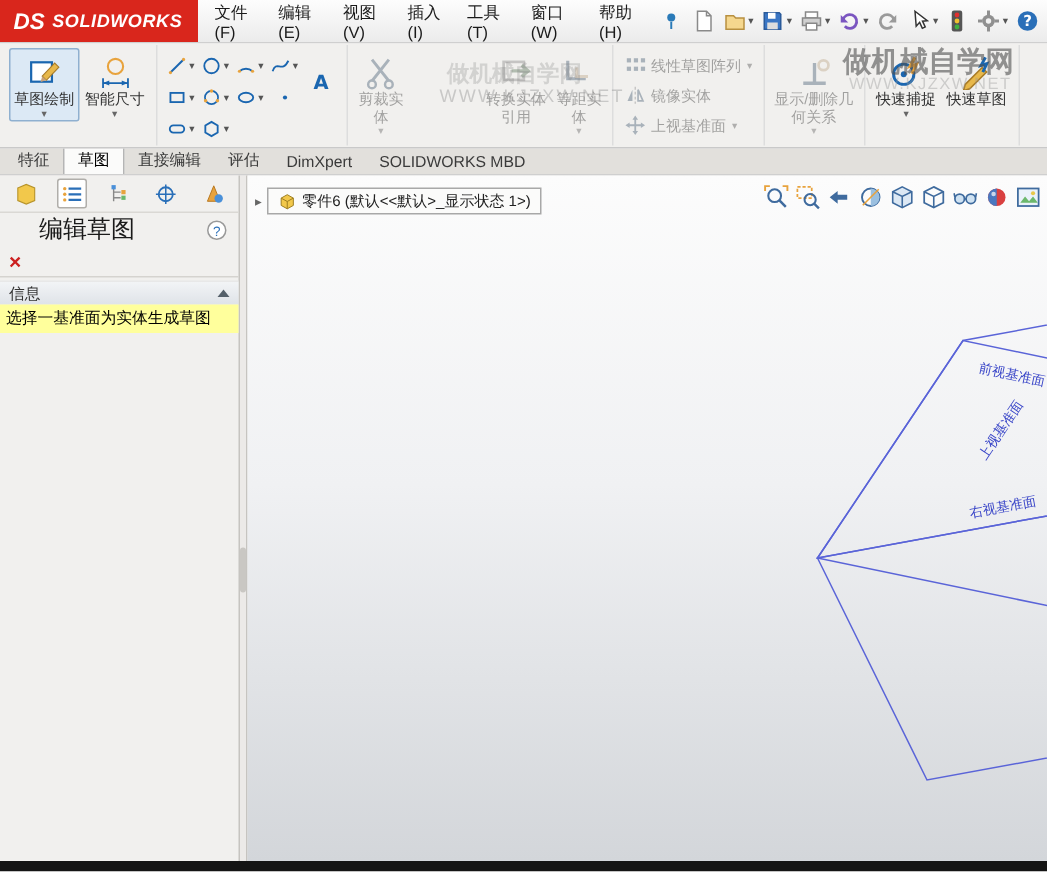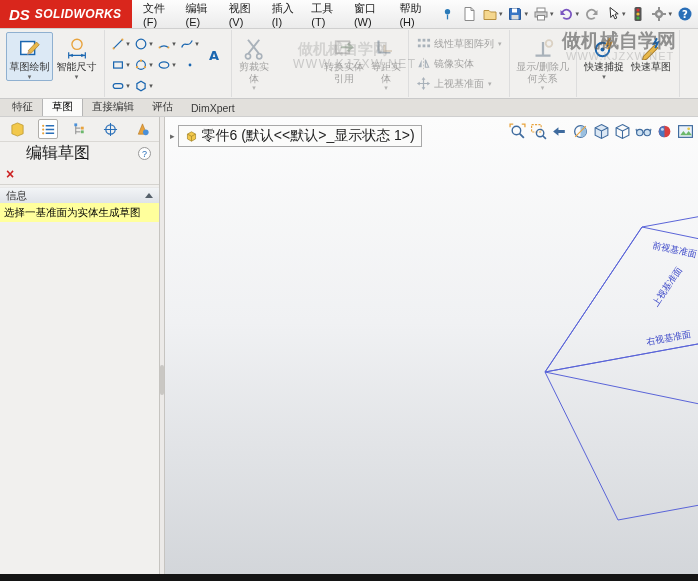--- a/index.html
+++ b/index.html
@@ -59,21 +59,21 @@
   .msg{background:#ffff9c;font-size:10.5px;color:#000;padding:3px 4px;line-height:13px;}
   .prest{flex:1;}
   .splitter{width:5px;background:#eceae8;border-right:1px solid #c6c4c0;position:relative;flex:none;}
   .grip{position:absolute;top:248px;left:0;width:4px;height:30px;background:#c9c7c3;border-radius:2px;}
 
   
   .viewport{flex:1;position:relative;overflow:hidden;background:linear-gradient(180deg,#fcfcfc 0%,#f0f1f3 45%,#d3d6da 100%);}
   .planes{position:absolute;inset:0;width:100%;height:100%;}
   .doctab-row{position:absolute;top:8px;left:5px;display:flex;align-items:center;gap:3px;z-index:5;}
   .bcrumb{color:#666;font-size:9px;}
-  .doctab{display:flex;align-items:center;gap:4px;border:1px solid #a8a8a8;background:#fbfbfa;padding:1px 6px;font-size:14px;color:#222;}
+  .doctab{display:flex;align-items:center;gap:4px;border:1px solid #a8a8a8;background:#fbfbfa;padding:1px 6px;font-size:10px;color:#222;}
   .hud{position:absolute;top:5px;right:3px;display:flex;gap:2px;z-index:5;}
   .hudbtn{width:19px;height:19px;display:flex;align-items:center;justify-content:center;border-radius:2px;}
 
   
   .statusbar{height:7px;background:#141414;flex:none;}
 
   
   .wm{position:absolute;z-index:60;pointer-events:none;white-space:nowrap;}
   #wm1{left:298px;top:40px;font-size:15px;font-weight:bold;color:rgba(120,120,120,.25);}
   #wm2{left:293px;top:57px;font-size:12px;letter-spacing:1.5px;color:rgba(150,150,150,.45);}
@@ -568,20 +568,21 @@
       </div>
     </div>
   </div>
 
   <div class="cmdtabs">
     <span class="ctab">特征</span>
     <span class="ctab active">草图</span>
     <span class="ctab">直接编辑</span>
     <span class="ctab">评估</span>
     <span class="ctab">DimXpert</span>
+    <span class="ctab">SOLIDWORKS MBD</span>
   </div>
 
   <div class="main">
 
     <aside class="panel">
       <div class="ptabs">
         <div class="ptab">
             <svg class="i15">
               <use href="#s-pt1"></use>
             </svg>

